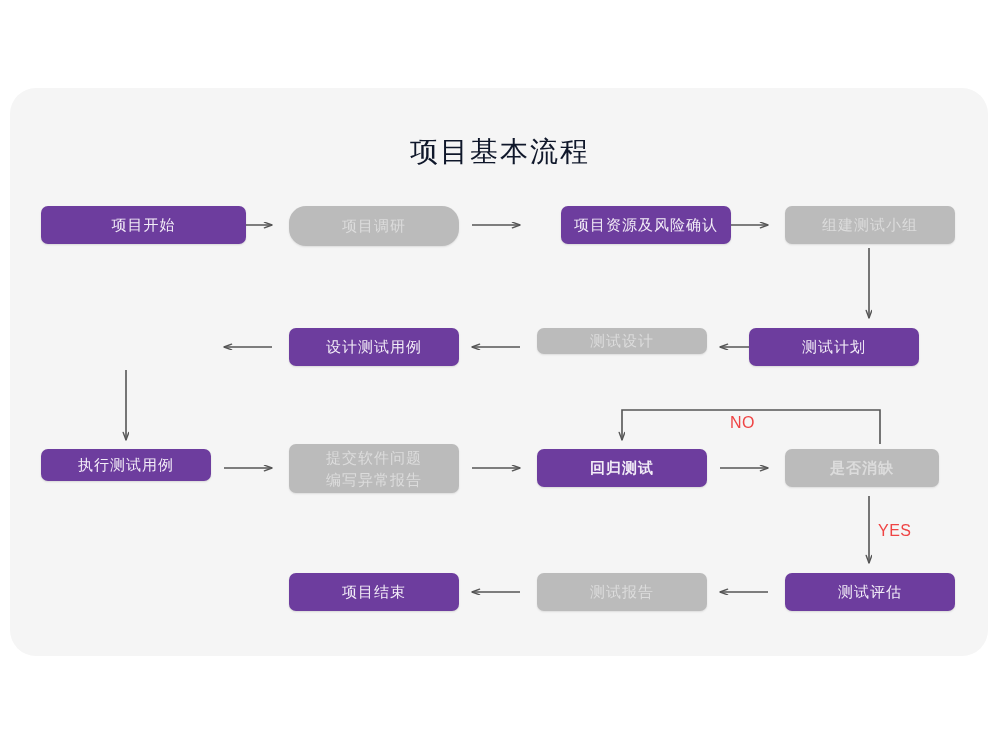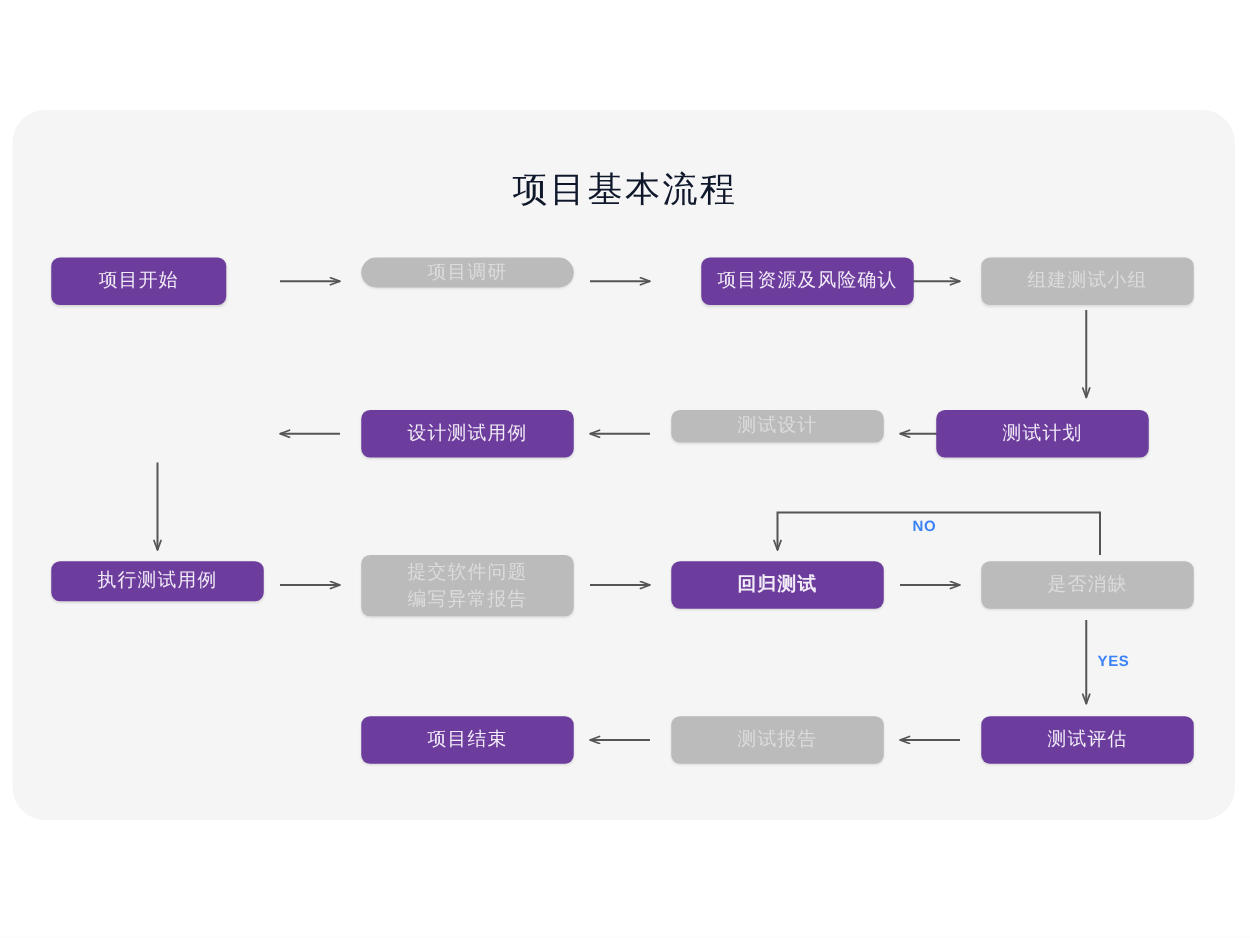--- a/index.html
+++ b/index.html
@@ -59,24 +59,23 @@
   svg.wires {
     position: absolute;
     left: 0; top: 0;
     width: 1000px; height: 750px;
     pointer-events: none;
   }
   .wire { stroke: #555555; stroke-width: 1.6; fill: none; }
 
   .edge-label {
     position: absolute;
-    font-size: 12px;
-    color: #3b82f6;
+    font-size: 16px;
+    color: #ef4444;
     letter-spacing: 0.5px;
-    font-weight: bold;
   }
 </style>
 </head>
 <body>
 
 <div id="root">
 
   <div class="card"></div>
 
   <div class="chart-title">项目基本流程</div>
@@ -108,32 +107,32 @@
 
     <path class="wire" d="M869,496 L869,563" marker-end="url(#ah)"></path>
 
     <path class="wire" d="M768,592 L720,592" marker-end="url(#ah)"></path>
     <path class="wire" d="M520,592 L472,592" marker-end="url(#ah)"></path>
   </svg>
 
   <div class="edge-label" style="left:730px; top:414px;">NO</div>
   <div class="edge-label" style="left:878px; top:522px;">YES</div>
 
-  <div class="node purple" style="left:41px;  top:206px; width:140px; height:38px;">项目开始</div>
-  <div class="node gray" style="left:289px; top:206px; width:170px; height:24px;border-radius:17px;">项目调研</div>
+  <div class="node purple" style="left:41px;  top:206px; width:205px; height:38px;">项目开始</div>
+  <div class="node gray" style="left:289px; top:206px; width:170px; height:40px;border-radius:17px;">项目调研</div>
   <div class="node purple" style="left:537px; top:206px; width:170px; height:38px;margin-left:24px;">项目资源及风险确认</div>
   <div class="node gray" style="left:785px; top:206px; width:170px; height:38px;">组建测试小组</div>
 
   <div class="node purple" style="left:289px; top:328px; width:170px; height:38px;">设计测试用例</div>
   <div class="node gray" style="left:537px; top:328px; width:170px; height:26px;">测试设计</div>
   <div class="node purple" style="left:749px; top:328px; width:170px; height:38px;">测试计划</div>
 
   <div class="node purple" style="left:41px;  top:449px; width:170px; height:32px;">执行测试用例</div>
   <div class="node gray" style="left:289px; top:444px; width:170px; height:49px;">提交软件问题
 编写异常报告</div>
   <div class="node purple" style="left:537px; top:449px; width:170px; height:38px;font-weight:bold;">回归测试</div>
-  <div class="node gray" style="left:785px; top:449px; width:170px; height:38px;">是否消缺</div>
+  <div class="node gray" style="left:785px; top:449px; width:154px; height:38px;font-weight:bold;">是否消缺</div>
 
   <div class="node purple" style="left:289px; top:573px; width:170px; height:38px;">项目结束</div>
   <div class="node gray" style="left:537px; top:573px; width:170px; height:38px;">测试报告</div>
   <div class="node purple" style="left:785px; top:573px; width:170px; height:38px;">测试评估</div>
 
 </div>
 
 </body></html>

